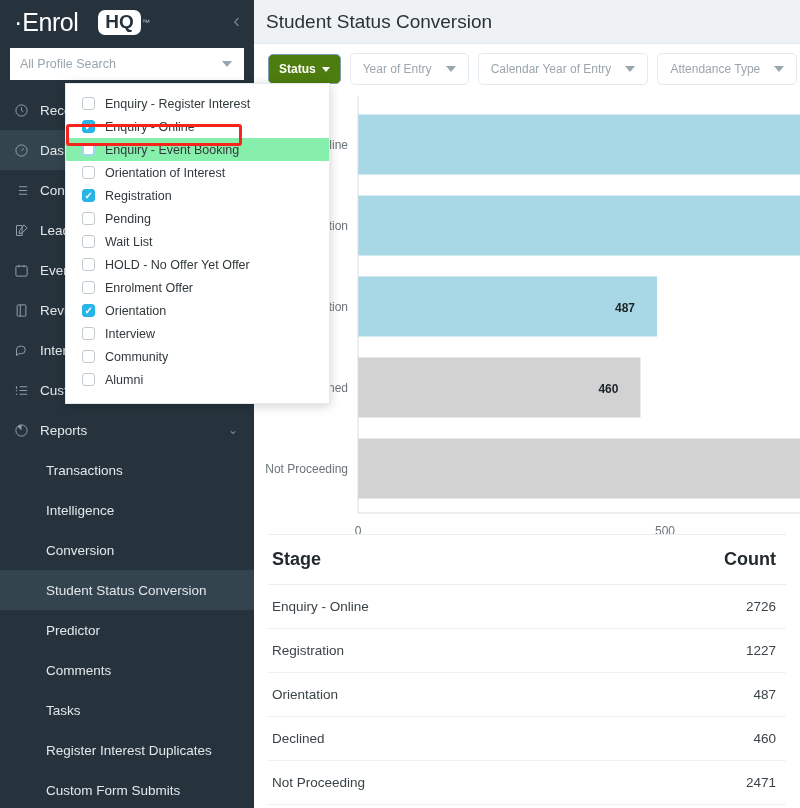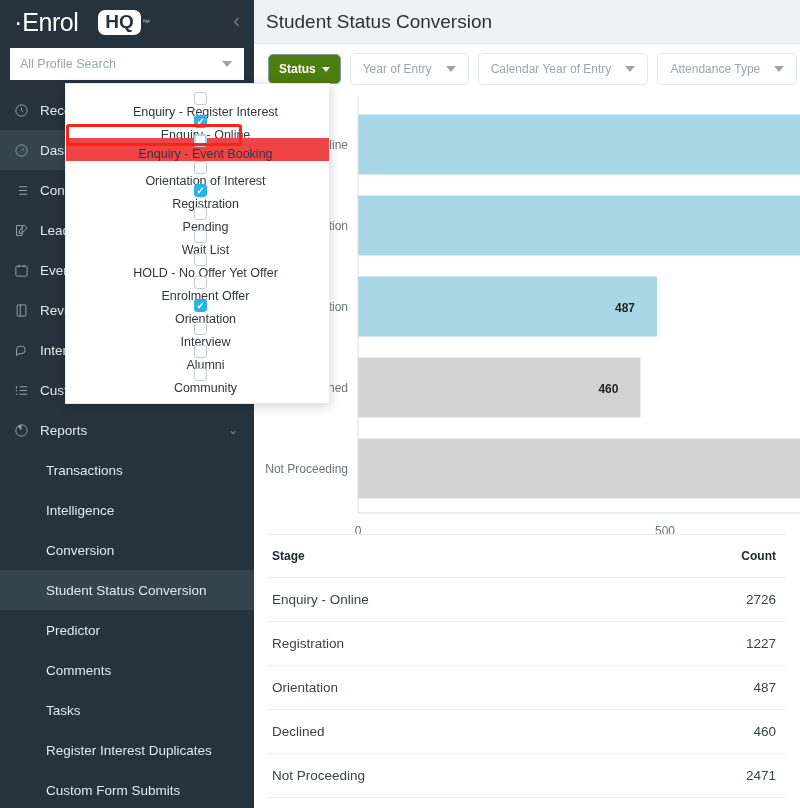--- a/index.html
+++ b/index.html
@@ -112,57 +112,57 @@
   }
 
   
   .chart-area { position: relative; height: 440px; width: 546px; }
   .chart-svg { display: block; }
 
   
   .table-wrap { padding: 0 14px; }
   table { width: 100%; border-collapse: collapse; }
   th {
-    text-align: left; font-size: 12px; color: #222a2e;
+    text-align: left; font-size: 18px; color: #222a2e;
     font-weight: 700; padding: 14px 4px; border-top: 1px solid #e9edef;
     border-bottom: 1px solid #e9edef;
   }
   th.num { text-align: right; padding-right: 10px; }
   td {
     font-size: 13.5px; color: #3a4347; padding: 14px 4px;
     border-bottom: 1px solid #eef1f2;
   }
   td.num { text-align: right; padding-right: 10px; }
 
   
   .dropdown {
     position: absolute; left: 65px; top: 83px;
     width: 265px; background: #ffffff;
     box-shadow: 0 2px 10px rgba(0,0,0,.18);
     border: 1px solid #e6eaec;
     padding: 8px 0 12px 0; z-index: 50;
   }
   .dd-row {
     display: flex; align-items: center; height: 23px;
-    padding-left: 16px; cursor: pointer; flex-direction: column;
+    padding-left: 16px; cursor: pointer;
   }
   .cbx {
     width: 13px; height: 13px; border: 1.5px solid #c3cace;
     border-radius: 3px; background: #fff; flex: 0 0 13px;
     margin-right: 10px; position: relative;
   }
   .cbx.checked { background: #27b4e6; border-color: #27b4e6; }
   .cbx.checked:after {
     content: "✓"; color: #fff; font-size: 10px; line-height: 11px;
     position: absolute; left: 1.5px; top: -0.5px; font-weight: 700;
   }
   .cbx.hl { border-color: #9fd9ec; border-width: 2px; }
   .dd-lbl { font-size: 12.5px; color: #30383c; white-space: nowrap; }
   .dd-row.highlight {
-    position: relative; background: #ef4444; justify-content: flex-end;
+    position: relative; background: #86efac;
   }
   .hl-box {
     position: absolute; left: 66px; top: 124px;
     width: 176px; height: 22px;
     border: 3px solid #f8241c; border-radius: 3px;
     z-index: 60; pointer-events: none;
   }
 </style>
 </head>
 <body>
@@ -424,22 +424,22 @@
       <div class="dd-row">
         <span class="cbx checked"></span>
         <span class="dd-lbl">Orientation</span>
       </div>
       <div class="dd-row">
         <span class="cbx"></span>
         <span class="dd-lbl">Interview</span>
       </div>
       <div class="dd-row">
         <span class="cbx"></span>
+        <span class="dd-lbl">Community</span>
+      </div>
+      <div class="dd-row">
+        <span class="cbx"></span>
         <span class="dd-lbl">Alumni</span>
       </div>
-      <div class="dd-row">
-        <span class="cbx"></span>
-        <span class="dd-lbl">Community</span>
-      </div>
     </div>
   <div class="hl-box"></div>
 
 </div>
 
 </body></html>

